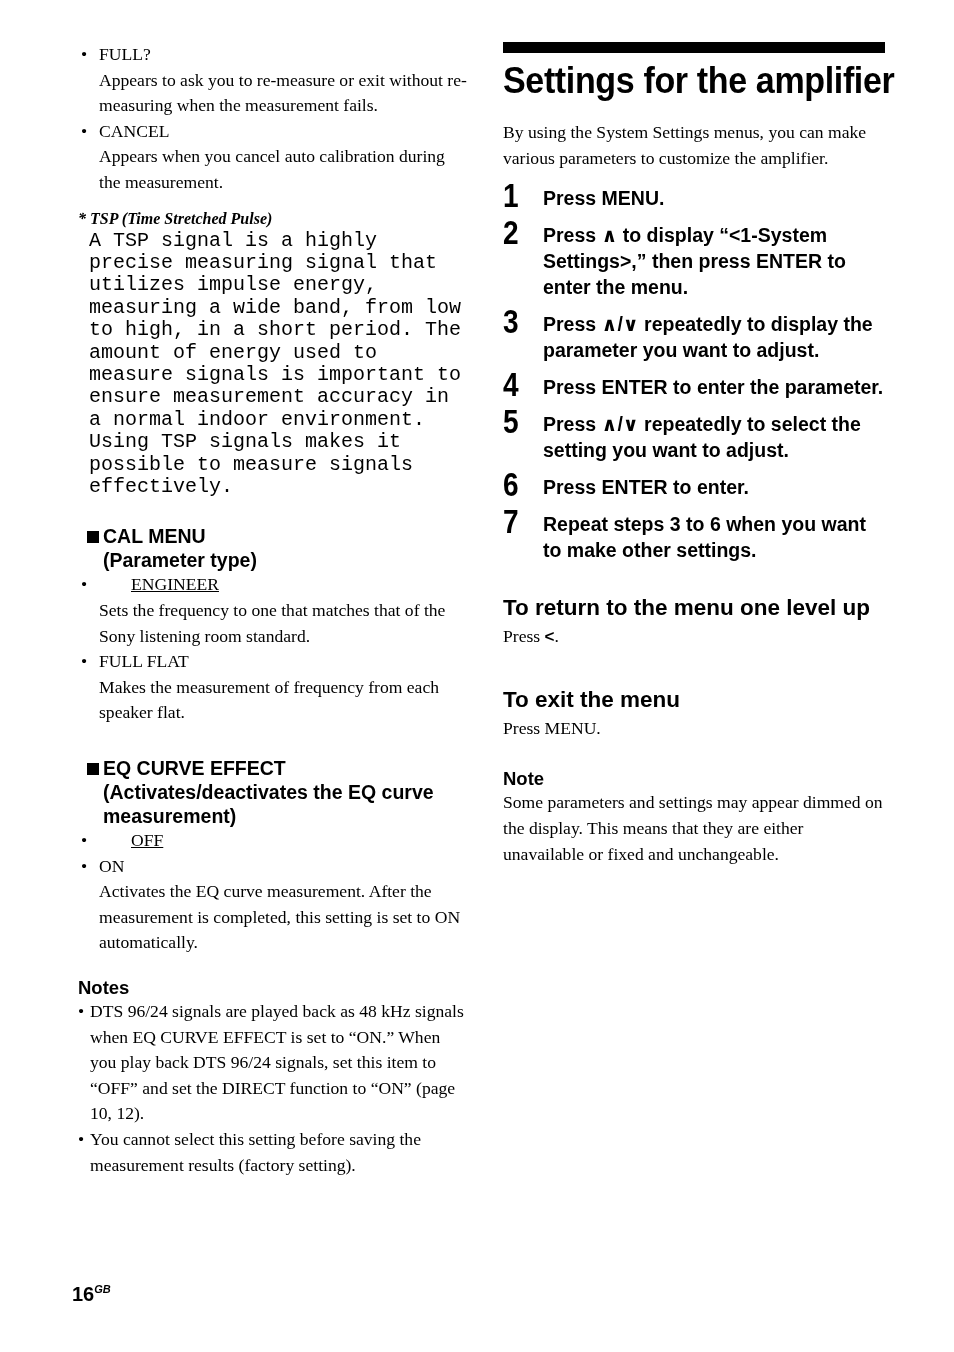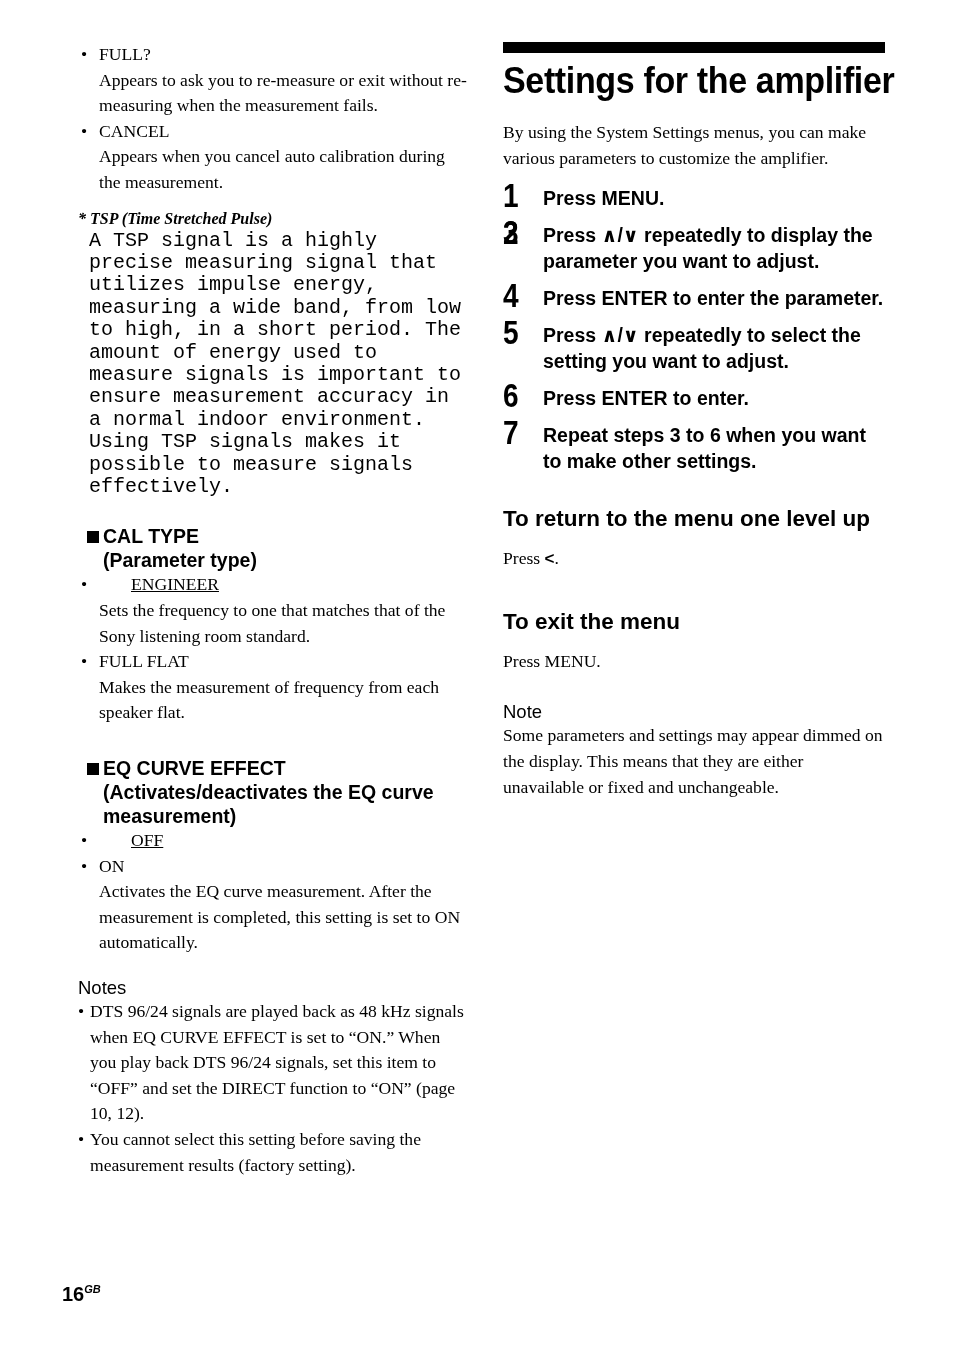--- a/index.html
+++ b/index.html
@@ -88,21 +88,21 @@
     width: 12px;
     height: 12px;
     background: #000;
     display: block;
   }
   .sq-head .l2 { display: block; }
 
   
   .notes-head {
     font-family: "Liberation Sans", "DejaVu Sans", sans-serif;
-    font-weight: normal;
+    font-weight: bold;
     font-size: 18.5px;
     line-height: 23px;
     margin: 0;
   }
 
   
   .chapter-bar {
     width: 382px;
     height: 11px;
     background: #000000;
@@ -156,39 +156,39 @@
     font-family: "Liberation Sans", "DejaVu Sans", sans-serif;
     font-weight: bold;
     font-size: 22.5px;
     line-height: 27px;
     margin: 0;
   }
   .sub-body {
     font-family: "Liberation Serif", "DejaVu Serif", serif;
     font-size: 17.6px;
     line-height: 25.6px;
-    margin: 14px 0 0 0;
+    margin: 3px 0 0 0;
   }
   .sub-body .arrowglyph {
     font-family: "Liberation Sans", "DejaVu Sans", sans-serif;
     font-weight: bold;
     font-size: 17px;
   }
 
   .note-body {
     font-family: "Liberation Serif", "DejaVu Serif", serif;
     font-size: 17.6px;
     line-height: 25.6px;
     margin: 0;
   }
 
   
   .folio {
     position: absolute;
-    left: 62px;
+    left: 72px;
     top: 1278px;
     font-family: "Liberation Sans", "DejaVu Sans", sans-serif;
     font-weight: bold;
     font-size: 20px;
     line-height: 22px;
   }
   .folio sup {
     font-size: 11px;
     font-style: italic;
     font-weight: bold;
@@ -228,21 +228,21 @@
         <span>TSP (Time Stretched Pulse)</span>
       </p>
       <p class="footnote-body">A TSP signal is a highly precise measuring signal that utilizes impulse energy, measuring a wide band, from low to high, in a short period. The amount of energy used to measure signals is important to ensure measurement accuracy in a normal indoor environment. Using TSP signals makes it possible to measure signals effectively.</p>
     </div>
 
     <div class="sp-26"></div>
 
     <div>
       <div class="sq-head">
         <span class="sq"></span>
-        <span>CAL TYPE</span>
+        <span>CAL MENU</span>
         <span class="l2">(Parameter type)</span>
       </div>
       <ul class="blist">
         <li>
           <span class="bullet">•</span>
           <span class="term underline">ENGINEER</span>
           <span class="desc">Sets the frequency to one that matches that of the Sony listening room standard.</span>
         </li>
         <li>
           <span class="bullet">•</span>
@@ -298,20 +298,21 @@
 
     <p class="intro">By using the System Settings menus, you can make various parameters to customize the amplifier.</p>
 
     <ol class="steps">
       <li class="step">
         <span class="num">1</span>
         <span class="txt">Press MENU.</span>
       </li>
       <li class="step">
         <span class="num">2</span>
+        <span class="txt">Press ∧ to display “&lt;1-System Settings&gt;,” then press ENTER to enter the menu.</span>
       </li>
       <li class="step">
         <span class="num">3</span>
         <span class="txt">Press ∧/∨ repeatedly to display the parameter you want to adjust.</span>
       </li>
       <li class="step">
         <span class="num">4</span>
         <span class="txt">Press ENTER to enter the parameter.</span>
       </li>
       <li class="step">

